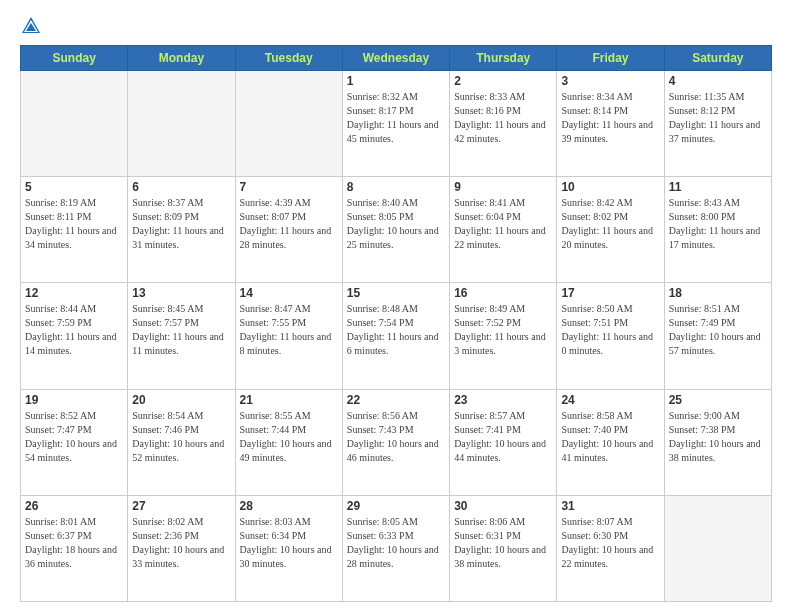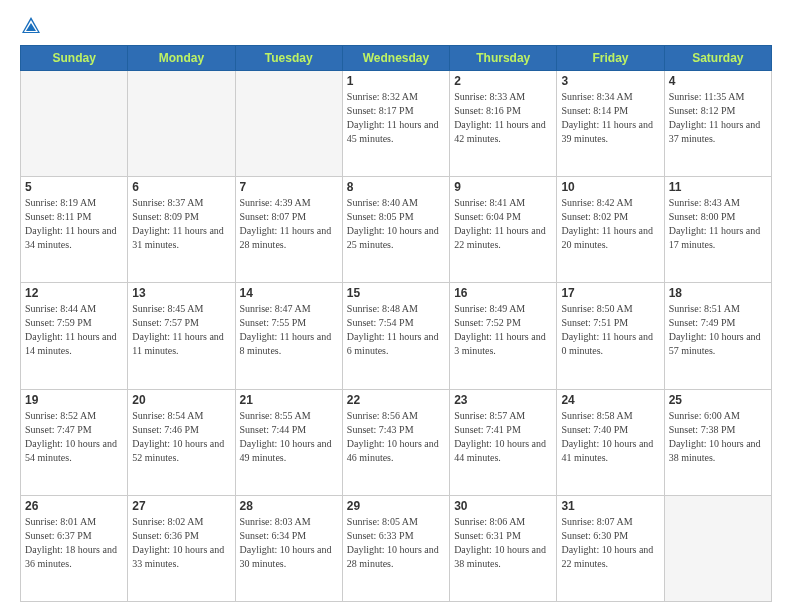--- a/index.html
+++ b/index.html
@@ -238,31 +238,31 @@
           <td>
             <span class="day-number">23</span>
             <div class="day-info"><span>Sunrise: 8:57 AM</span><br><span>Sunset: 7:41 PM</span><br><span>Daylight: 10 hours and 44 minutes.</span></div>
           </td>
           <td>
             <span class="day-number">24</span>
             <div class="day-info"><span>Sunrise: 8:58 AM</span><br><span>Sunset: 7:40 PM</span><br><span>Daylight: 10 hours and 41 minutes.</span></div>
           </td>
           <td>
             <span class="day-number">25</span>
-            <div class="day-info"><span>Sunrise: 6:00 AM</span><br><span>Sunset: 7:38 PM</span><br><span>Daylight: 10 hours and 38 minutes.</span></div>
+            <div class="day-info"><span>Sunrise: 9:00 AM</span><br><span>Sunset: 7:38 PM</span><br><span>Daylight: 10 hours and 38 minutes.</span></div>
           </td>
         </tr>
         <tr>
           <td>
             <span class="day-number">26</span>
             <div class="day-info"><span>Sunrise: 8:01 AM</span><br><span>Sunset: 6:37 PM</span><br><span>Daylight: 18 hours and 36 minutes.</span></div>
           </td>
           <td>
             <span class="day-number">27</span>
-            <div class="day-info"><span>Sunrise: 8:02 AM</span><br><span>Sunset: 6:36 PM</span><br><span>Daylight: 10 hours and 33 minutes.</span></div>
+            <div class="day-info"><span>Sunrise: 8:02 AM</span><br><span>Sunset: 2:36 PM</span><br><span>Daylight: 10 hours and 33 minutes.</span></div>
           </td>
           <td>
             <span class="day-number">28</span>
             <div class="day-info"><span>Sunrise: 8:03 AM</span><br><span>Sunset: 6:34 PM</span><br><span>Daylight: 10 hours and 30 minutes.</span></div>
           </td>
           <td>
             <span class="day-number">29</span>
             <div class="day-info"><span>Sunrise: 8:05 AM</span><br><span>Sunset: 6:33 PM</span><br><span>Daylight: 10 hours and 28 minutes.</span></div>
           </td>
           <td>

